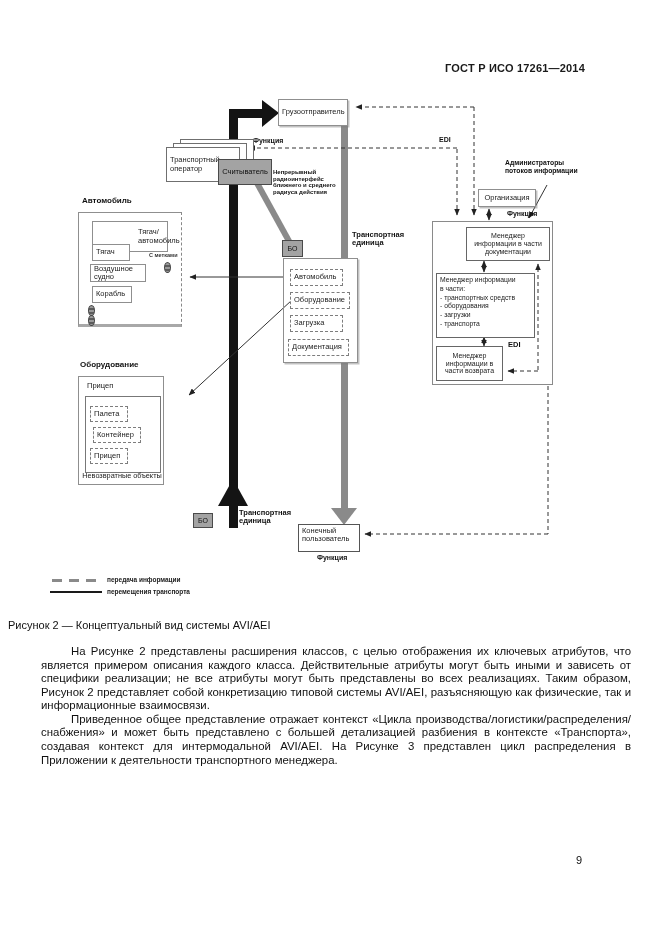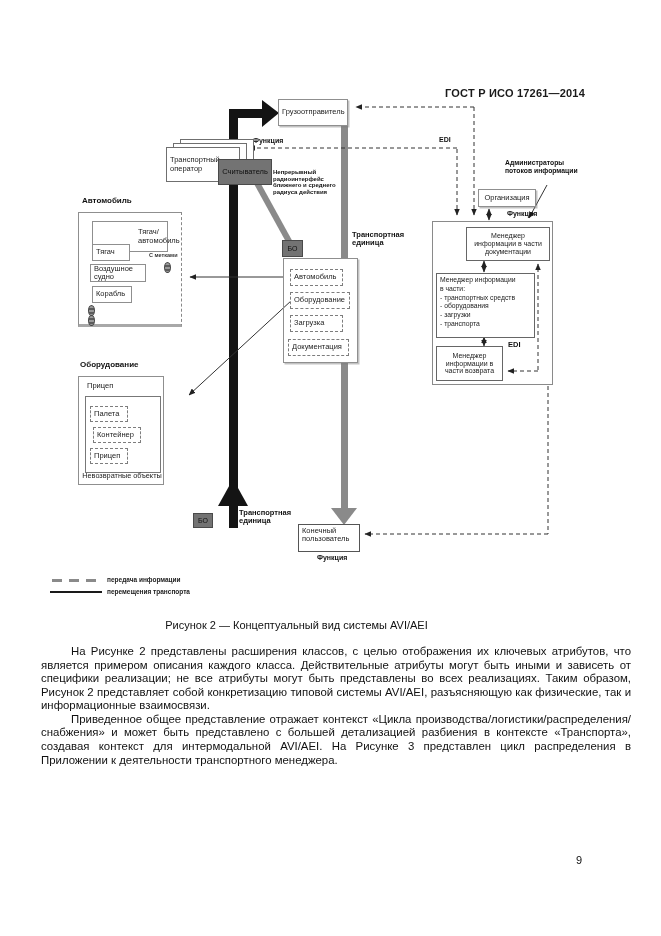--- a/index.html
+++ b/index.html
@@ -1,39 +1,39 @@
 <!DOCTYPE html>
 <html><head>
 <meta charset="utf-8">
 <style>
   html,body{margin:0;padding:0;background:#fff;}
   .page{position:relative;width:661px;height:936px;background:#fff;overflow:hidden;
         font-family:"Liberation Sans",sans-serif;color:#1a1a1a;}
   .abs{position:absolute;}
-  .hdr{position:absolute;top:62px;right:76px;font-size:11px;font-weight:bold;letter-spacing:0.2px;margin-top:25px;}
+  .hdr{position:absolute;top:62px;right:76px;font-size:11px;font-weight:bold;letter-spacing:0.2px;}
   svg.wires{position:absolute;left:0;top:0;width:661px;height:936px;pointer-events:none;}
   .box{position:absolute;background:#fff;border:1px solid #8f8f8f;box-sizing:border-box;
        font-size:7.5px;line-height:1.12;color:#1c1c1c;display:flex;align-items:center;padding:1px 3px;}
   .blk{display:block;padding:2px 3px;}
   .ctr{justify-content:center;text-align:center;}
   .dashb{border:1px dashed #7d7d7d;}
-  .dark{background:#737373;border:1px solid:#4a4a4a;border:1px solid #4a4a4a;justify-content:center;text-align:center;color:#101010;}
+  .dark{background:#a3a3a3;border:1px solid:#4a4a4a;border:1px solid #4a4a4a;justify-content:center;text-align:center;color:#101010;}
   .shadow{box-shadow:1.5px 1.5px 0 rgba(120,120,120,.45);}
   .groupbox{position:absolute;background:transparent;border:1px solid #8f8f8f;box-sizing:border-box;}
   .lbl{position:absolute;font-weight:bold;font-size:7px;line-height:1.12;color:#111;}
   .seclabel{font-size:8px;}
   .tinytag{position:absolute;font-size:5.5px;font-weight:bold;color:#333;}
   .tag{position:absolute;width:7px;height:11px;border-radius:50%;box-sizing:border-box;border:1px solid #444;
        background:repeating-linear-gradient(180deg,#9a9a9a 0 2px,#5c5c5c 2px 4px);}
   .stackb{position:absolute;background:#fff;border:1px solid #6f6f6f;box-sizing:border-box;}
   .legend-dash{position:absolute;height:2.5px;
        background:repeating-linear-gradient(90deg,#8a8a8a 0 10px,transparent 10px 17px);}
   .legend-solid{position:absolute;height:1.5px;background:#1a1a1a;}
   .legend-lbl{position:absolute;font-size:6.5px;font-weight:bold;color:#222;}
-  .caption{position:absolute;left:16px;top:619px;width:561px;text-align:center;font-size:11px;color:#111;}
+  .caption{position:absolute;left:8px;top:619px;width:561px;font-size:11px;color:#111;}
   .bodytext{position:absolute;left:41px;top:645px;width:590px;font-size:11.4px;line-height:1.19;
             text-align:justify;color:#111;}
   .bodytext p{margin:0;text-indent:30px;}
   .pageno{position:absolute;left:576px;top:854px;font-size:11px;color:#111;}
 </style>
 </head>
 <body>
 
 <div class="page">
 

